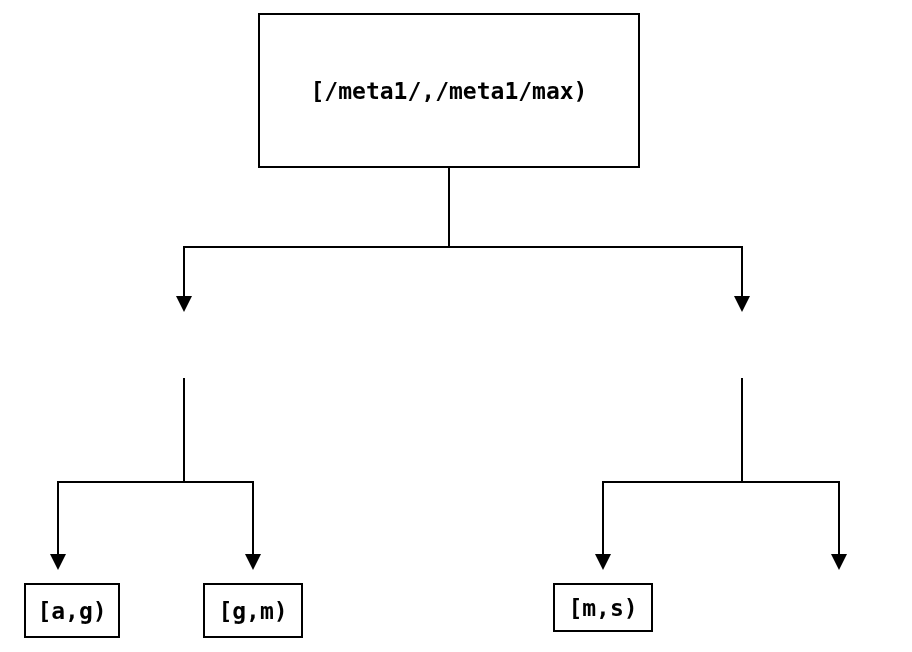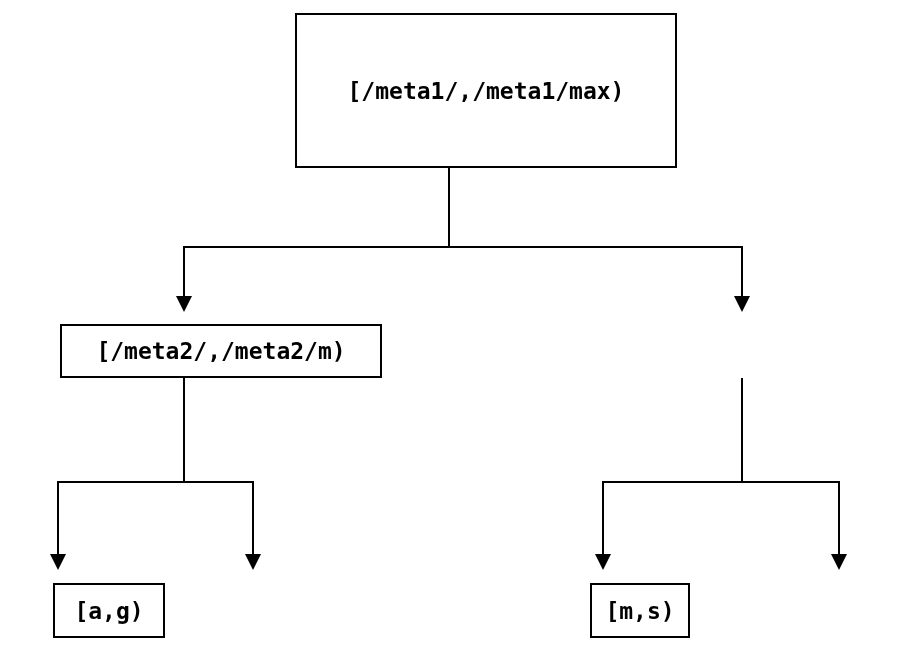--- a/index.html
+++ b/index.html
@@ -36,28 +36,27 @@
     border: 2px solid #000000;
     background: #ffffff;
     color: #000000;
     display: flex;
     align-items: center;
     justify-content: center;
     font-size: 23px;
     font-weight: bold;
     white-space: nowrap;
     letter-spacing: 0;
-    margin-left: 37px;
   }
   .node-root  { left: 258px; top: 13px;  width: 382px; height: 155px; }
   .node-l2l   { left: 23px;  top: 324px; width: 322px; height: 54px; }
   .node-l2r   { left: 583px; top: 324px; width: 320px; height: 54px; }
-  .node-ag    { left: 16px;   top: 583px; width: 112px; height: 55px; }
+  .node-ag    { left: 24px;   top: 583px; width: 96px; height: 55px; }
   .node-gm    { left: 203px; top: 583px; width: 100px; height: 55px; }
-  .node-ms    { left: 553px; top: 583px; width: 100px; height: 55px; }
+  .node-ms    { left: 553px; top: 583px; width: 100px; height: 49px; }
   .node-smax  { left: 778px; top: 583px; width: 122px; height: 55px; }
 </style>
 </head>
 <body>
 
 <div class="canvas">
 
   <svg class="connectors" viewBox="0 0 912 652" xmlns="http://www.w3.org/2000/svg">
 
     <line x1="449" y1="168" x2="449" y2="247"></line>
@@ -79,28 +78,28 @@
     <line x1="603" y1="481" x2="603" y2="556"></line>
     <line x1="839" y1="481" x2="839" y2="556"></line>
     <polygon points="595,554 611,554 603,570"></polygon>
     <polygon points="831,554 847,554 839,570"></polygon>
   </svg>
 
   <div class="node node-root">
     <span>[/meta1/,/meta1/max)</span>
   </div>
 
-  <div class="node node-l2l">
-    <span>[/meta2/,/meta2/m)</span>
-  </div>
 
 
   <div class="node node-ag">
     <span>[a,g)</span>
   </div>
 
+  <div class="node node-gm">
+    <span>[g,m)</span>
+  </div>
 
   <div class="node node-ms">
     <span>[m,s)</span>
   </div>
 
 
 </div>
 
 </body></html>

